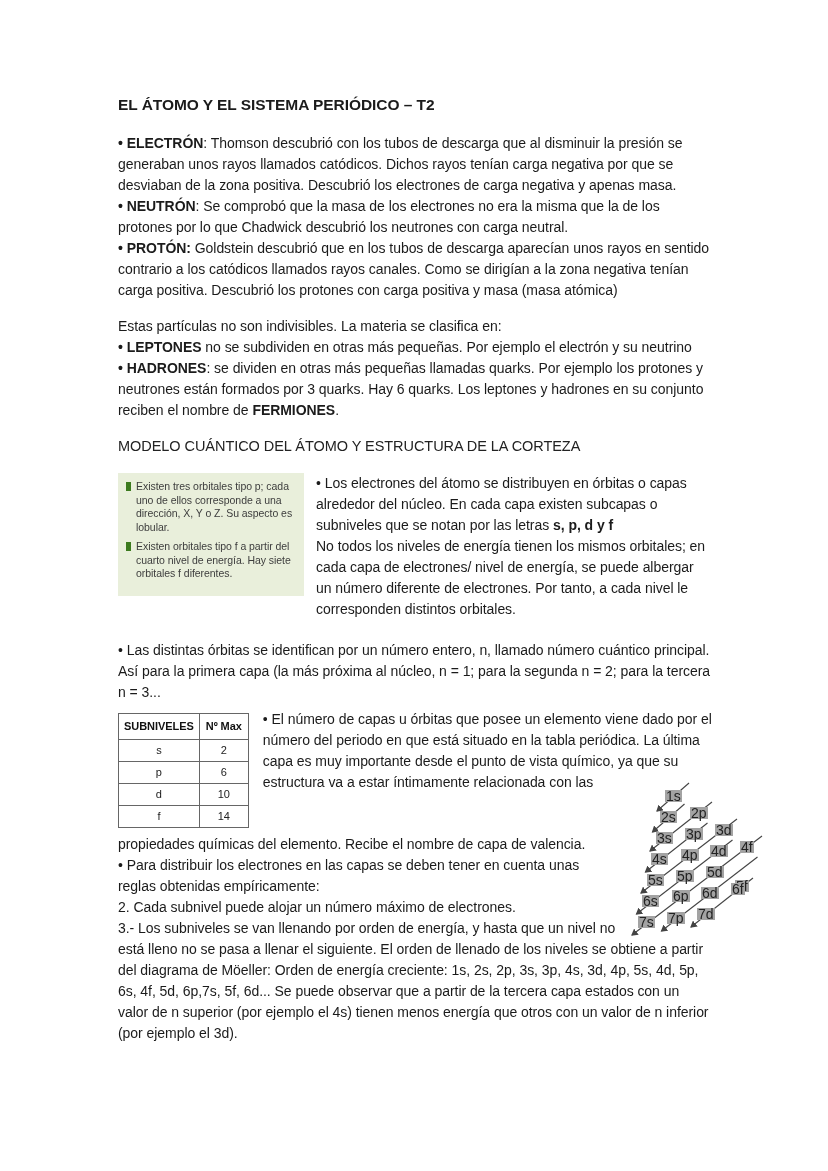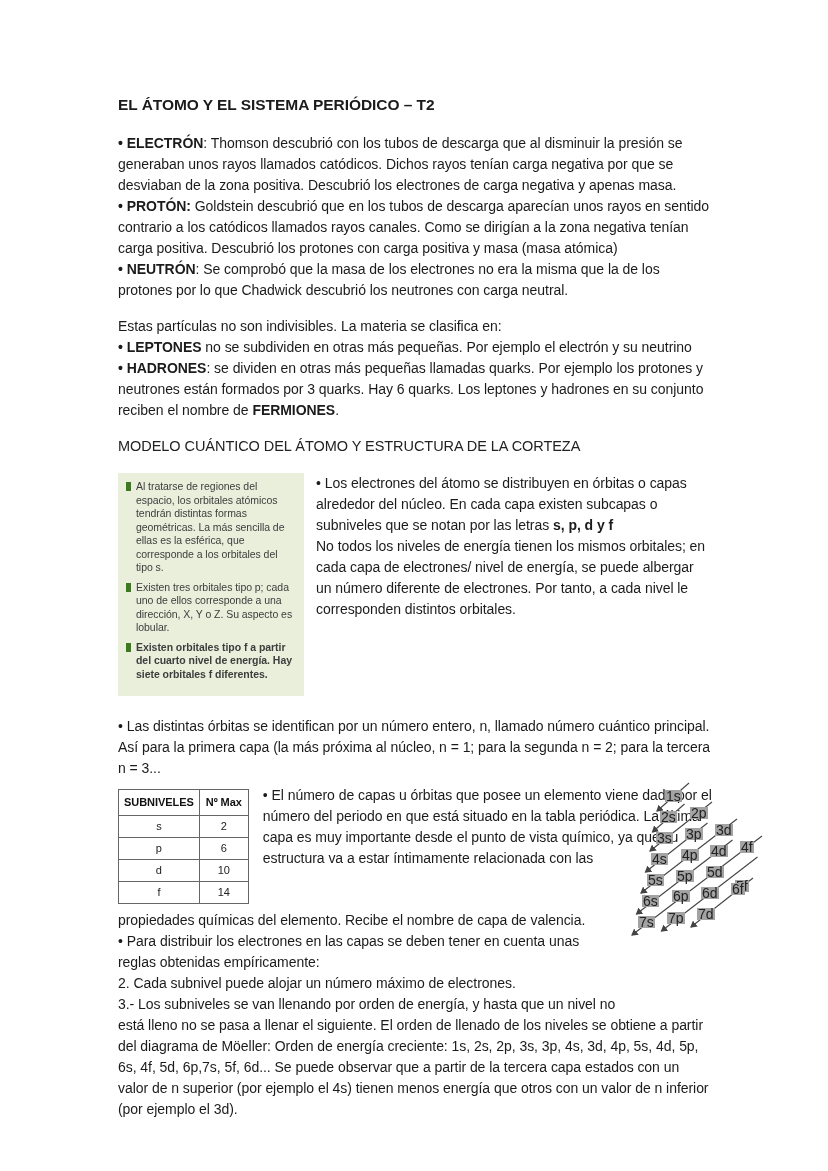--- a/index.html
+++ b/index.html
@@ -8,21 +8,21 @@
   .content{position:absolute;left:118px;top:95px;width:594px;font-size:14px;line-height:21px;letter-spacing:-0.05px;}
   .title{font-size:15.5px;line-height:20px;font-weight:bold;margin:0 0 18px 0;}
   .block{margin:0 0 15px 0;}
   .bp{margin:0;}
   strong{font-weight:bold;}
   .section-heading{margin:0 0 16px 0;font-size:14.5px;color:#222;}
   .two-col{display:flex;gap:12px;margin:0 0 20px 0;}
   .greenbox{flex:0 0 186px;width:186px;box-sizing:border-box;background:#e9efdb;padding:7px 8px;
             font-size:10.5px;line-height:13.5px;color:#3d3d3d;align-self:flex-start;}
   .gb-item{display:flex;margin:0 0 6px 0;}
-  .gb-item:last-child{margin-bottom:8px;font-weight:bold;}
+  .gb-item:last-child{margin-bottom:8px;}
   .gb-bullet{flex:0 0 5px;width:5px;height:9px;background:#3c7a1e;margin:2px 5px 0 0;}
   .orbital-text{flex:1;}
   .orbital-text p{margin:0;}
   .orbits{margin:0 0 6px 0;}
   .subniv{border-collapse:collapse;float:left;margin:4px 14px 6px 0;background:#fff;}
   .subniv th,.subniv td{border:1px solid #666;text-align:center;}
   .subniv th{font-size:11px;font-weight:bold;padding:2px 5px;color:#111;}
   .subniv th:first-child{width:58px;}
   .subniv th:last-child{width:38px;}
   .subniv td{font-size:11px;padding:0 5px;height:15px;color:#222;}
@@ -35,38 +35,34 @@
 </head>
 <body>
 
 <div class="page">
   <div class="content">
 
     <h1 class="title">EL ÁTOMO Y EL SISTEMA PERIÓDICO – T2</h1>
 
     <div class="block">
       <div class="bp"><strong>• ELECTRÓN</strong><span>: Thomson descubrió con los tubos de descarga que al disminuir la presión se generaban unos rayos llamados catódicos. Dichos rayos tenían carga negativa por que se desviaban de la zona positiva. Descubrió los electrones de carga negativa y apenas masa.</span></div>
+      <div class="bp"><strong>• NEUTRÓN</strong><span>: Se comprobó que la masa de los electrones no era la misma que la de los protones por lo que Chadwick descubrió los neutrones con carga neutral.</span></div>
       <div class="bp"><strong>• PROTÓN:</strong><span> Goldstein descubrió que en los tubos de descarga aparecían unos rayos en sentido contrario a los catódicos llamados rayos canales. Como se dirigían a la zona negativa tenían carga positiva. Descubrió los protones con carga positiva y masa (masa atómica)</span></div>
-      <div class="bp"><strong>• NEUTRÓN</strong><span>: Se comprobó que la masa de los electrones no era la misma que la de los protones por lo que Chadwick descubrió los neutrones con carga neutral.</span></div>
     </div>
 
     <div class="block">
       <div class="bp">Estas partículas no son indivisibles. La materia se clasifica en:</div>
       <div class="bp"><strong>• LEPTONES</strong><span> no se subdividen en otras más pequeñas. Por ejemplo el electrón y su neutrino</span></div>
       <div class="bp"><strong>• HADRONES</strong><span>: se dividen en otras más pequeñas llamadas quarks. Por ejemplo los protones y neutrones están formados por 3 quarks. Hay 6 quarks. Los leptones y hadrones en su conjunto reciben el nombre de </span><strong>FERMIONES</strong><span>.</span></div>
     </div>
 
     <div class="section-heading">MODELO CUÁNTICO DEL ÁTOMO Y ESTRUCTURA DE LA CORTEZA</div>
 
     <div class="two-col">
       <div class="greenbox">
-        <div class="gb-item">
-            <span class="gb-bullet"></span>
-            <span>Al tratarse de regiones del espacio, los orbitales atómicos tendrán distintas formas geométricas. La más sencilla de ellas es la esférica, que corresponde a los orbitales del tipo s.</span>
-          </div>
         <div class="gb-item">
             <span class="gb-bullet"></span>
             <span>Existen tres orbitales tipo p; cada uno de ellos corresponde a una dirección, X, Y o Z. Su aspecto es lobular.</span>
           </div>
         <div class="gb-item">
             <span class="gb-bullet"></span>
             <span>Existen orbitales tipo f a partir del cuarto nivel de energía. Hay siete orbitales f diferentes.</span>
           </div>
       </div>
       <div class="orbital-text">

